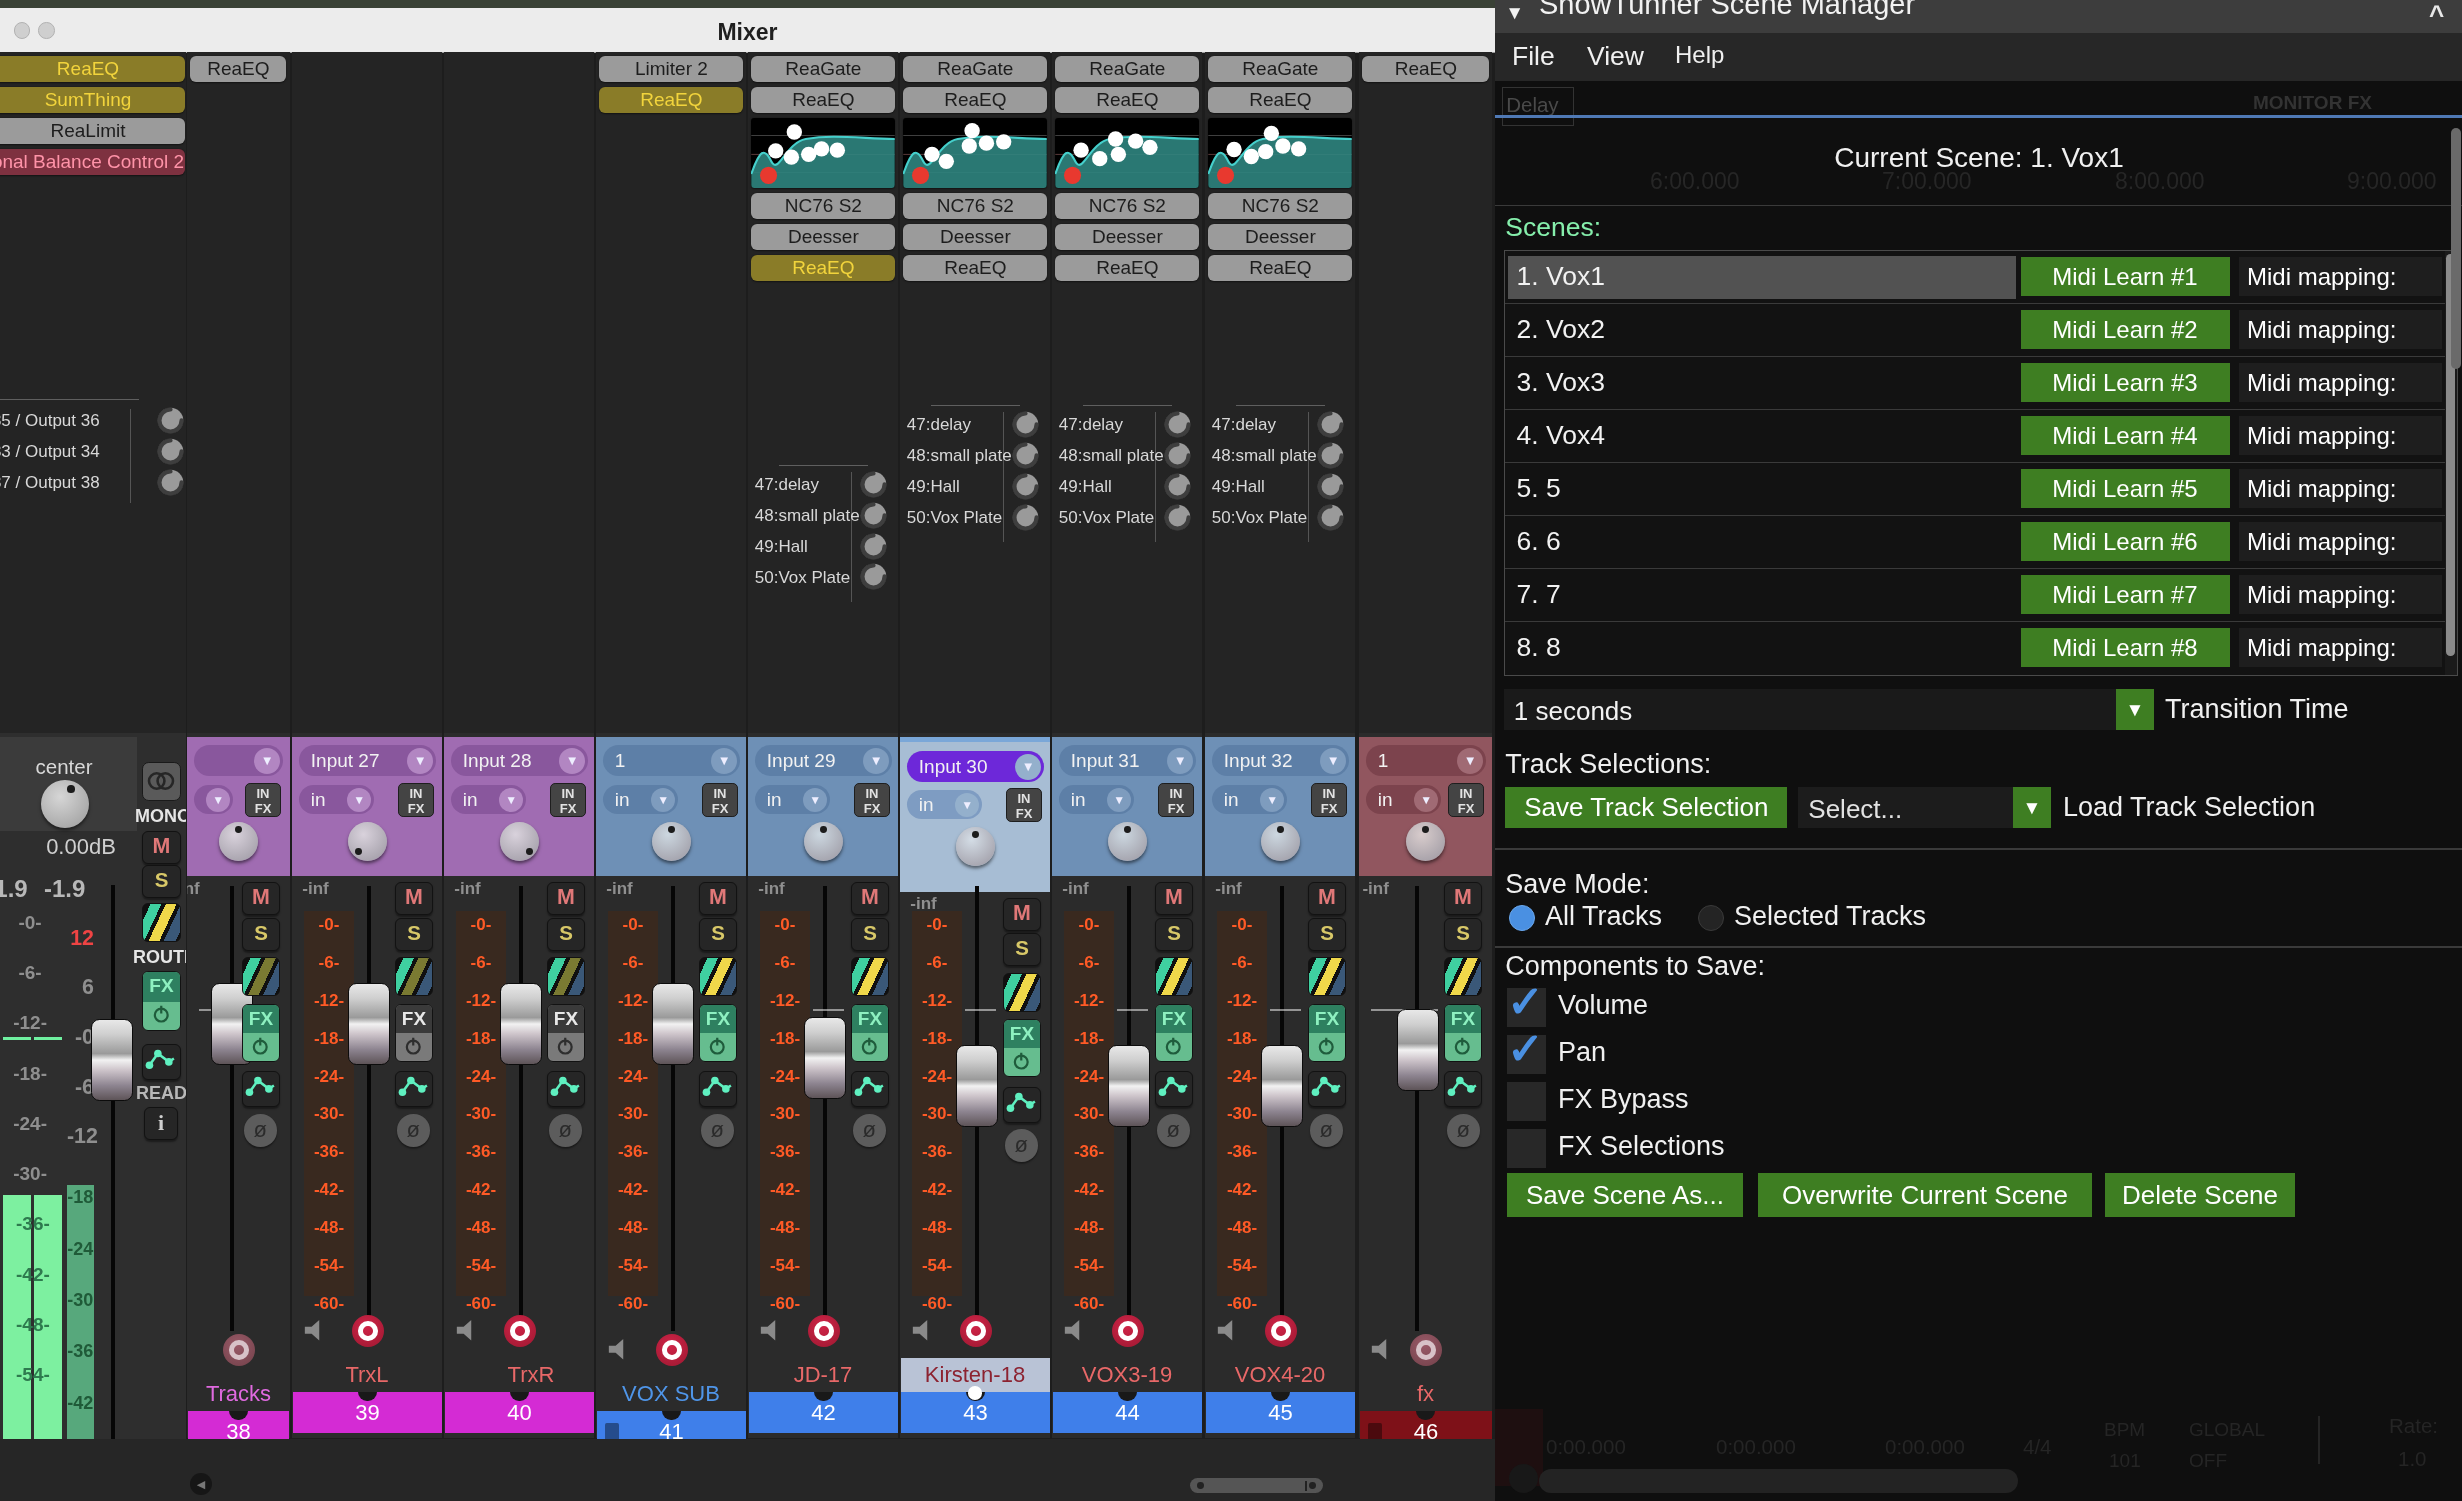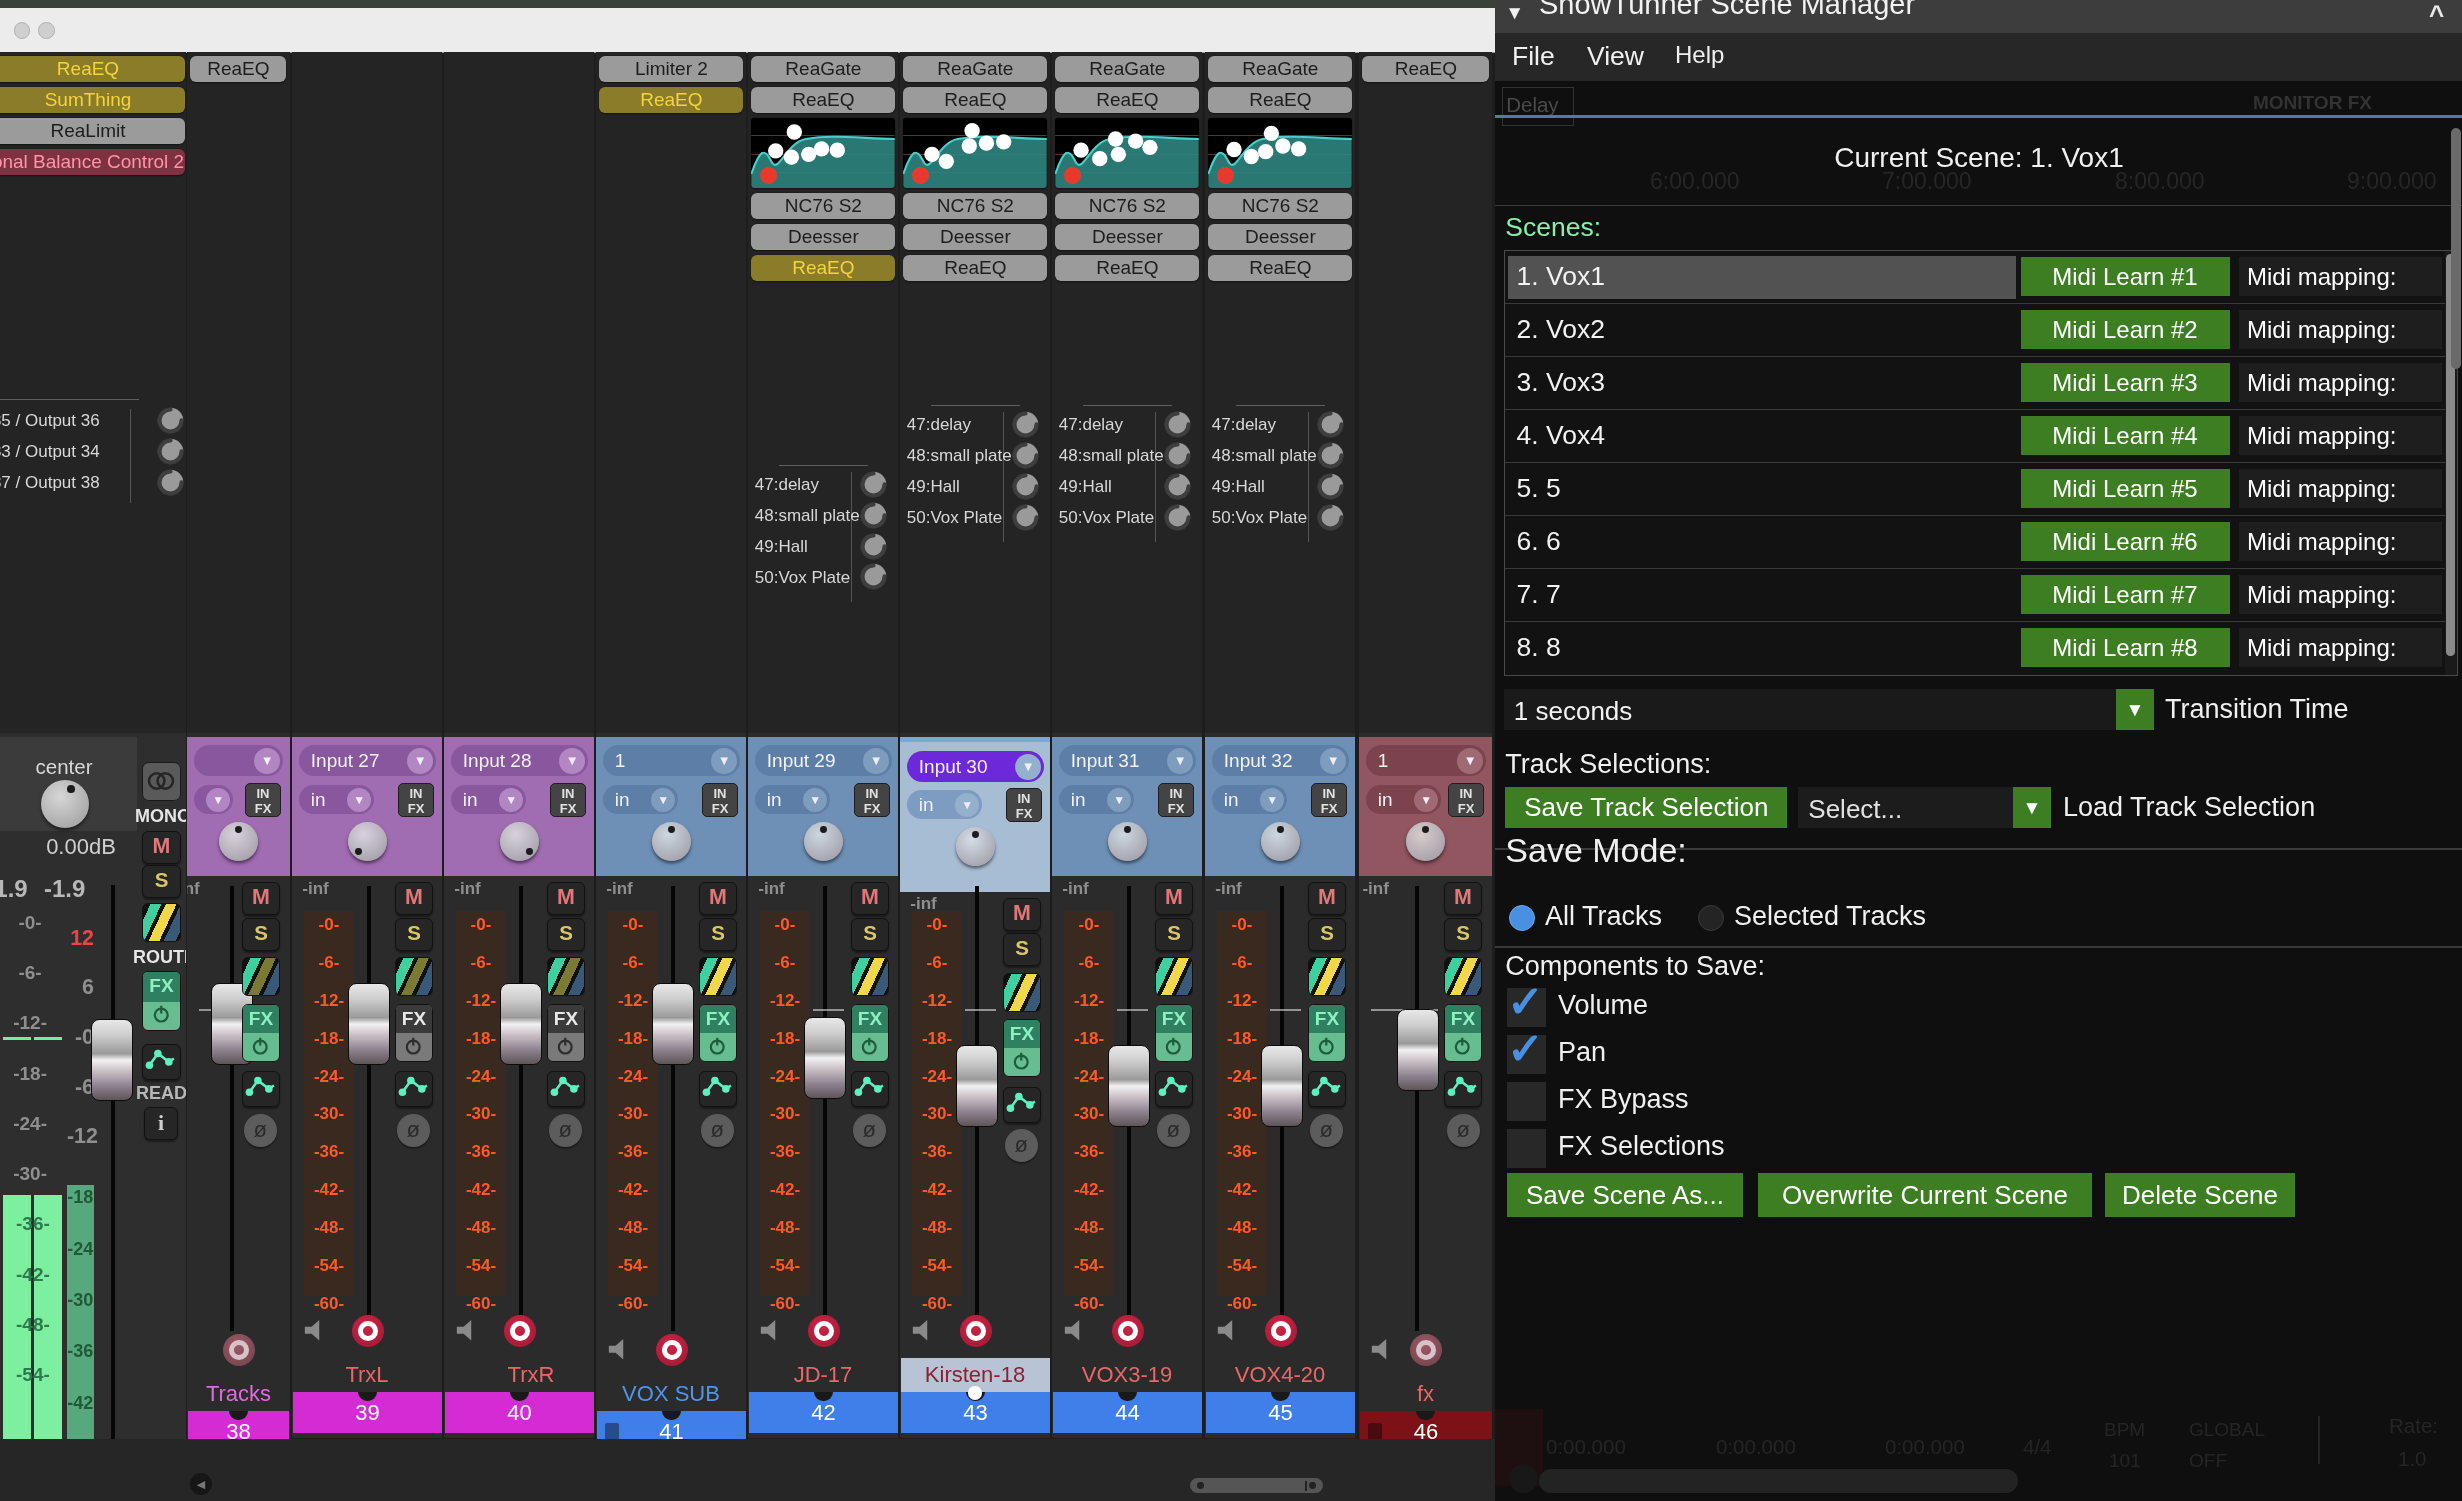--- a/index.html
+++ b/index.html
@@ -45,20 +45,21 @@
 </head>
 <body>
 
 <div id="screen">
 
   <div class="abs" id="topstrip"></div>
   <div class="abs" id="titlebar">
     <div class="abs tlight" style="left:13.7px"></div>
     <div class="abs tlight" style="left:38px"></div>
   </div>
+  <div class="abs" id="mixer-title">Mixer</div>
   <div class="abs" id="mixer" style="left:0;top:52px;width:1495px;height:1449px;">
       <div style="position: absolute; left: 0px; top: 0px; width: 186px; height: 1449px; overflow: hidden;">
         <div style="position: absolute; left: 0px; top: 0px; width: 186px; height: 681px; background: rgb(36, 36, 36);"></div>
         <div style="position: absolute; left: 0px; top: 1363px; width: 0px; height: 0px;"></div>
         <div style="position: absolute; left: 0px; top: 681px; width: 186px; height: 768px; background: rgb(46, 46, 46);"></div>
         <div class="fxslot olive" style="position: absolute; left: -8.5px; top: 4.3px; width: 193px;">ReaEQ</div>
         <div class="fxslot olive" style="position: absolute; left: -8.5px; top: 35px; width: 193px;">SumThing</div>
         <div class="fxslot gray" style="position: absolute; left: -8.5px; top: 66px; width: 193px;">ReaLimit</div>
         <div class="fxslot red" style="position: absolute; left: -8.5px; top: 97px; width: 193px;">onal Balance Control 2</div>
         <div style="position: absolute; left: 0px; top: 347px; width: 139px; height: 0.9px; background: rgb(95, 95, 95);"></div>
@@ -894,21 +895,21 @@
       <div style="position: absolute; left: 621px; top: 689px; width: 38px; height: 41px; background: rgb(62, 126, 34); color: rgb(255, 255, 255); text-align: center; font-size: 19px; line-height: 41px;">▼</div>
       <div style="position: absolute; left: 670px; top: 694px; font-size: 27px; color: rgb(240, 240, 240);">Transition Time</div>
       <div style="position: absolute; left: 10.3px; top: 749px; font-size: 27px; color: rgb(240, 240, 240);">Track Selections:</div>
       <div style="position: absolute; left: 10.3px; top: 787px; width: 282px; height: 41px; background: rgb(62, 126, 34); color: rgb(255, 255, 255); text-align: center; font-size: 26px; line-height: 41px;">Save Track Selection</div>
       <div style="position: absolute; left: 303px; top: 787px; width: 215px; height: 41px; background: rgb(28, 28, 28);">
         <div style="position: absolute; left: 10.3px; top: 6.8px; font-size: 26px; color: rgb(226, 226, 226);">Select...</div>
       </div>
       <div style="position: absolute; left: 518px; top: 787px; width: 38px; height: 41px; background: rgb(62, 126, 34); color: rgb(255, 255, 255); text-align: center; font-size: 19px; line-height: 41px;">▼</div>
       <div style="position: absolute; left: 568px; top: 792px; font-size: 27px; color: rgb(240, 240, 240);">Load Track Selection</div>
       <div style="position: absolute; left: 0px; top: 848px; width: 968px; height: 1.7px; background: rgb(58, 58, 58);"></div>
-      <div style="position: absolute; left: 10.3px; top: 831px; font-size: 34px; color: rgb(240, 240, 240);">Save Mode:</div>
+      <div style="position: absolute; left: 10.3px; top: 869px; font-size: 27px; color: rgb(240, 240, 240);">Save Mode:</div>
       <div style="position: absolute; left: 13.7px; top: 905px; width: 26px; height: 26px; border-radius: 50%; background: rgb(74, 144, 226); border: 1.7px solid rgb(106, 168, 238); box-sizing: border-box;"></div>
       <div style="position: absolute; left: 50px; top: 901px; font-size: 27px; color: rgb(240, 240, 240);">All Tracks</div>
       <div style="position: absolute; left: 203px; top: 905px; width: 26px; height: 26px; border-radius: 50%; background: rgb(36, 36, 36); border: 1.7px solid rgb(58, 58, 58); box-sizing: border-box;"></div>
       <div style="position: absolute; left: 239px; top: 901px; font-size: 27px; color: rgb(240, 240, 240);">Selected Tracks</div>
       <div style="position: absolute; left: 0px; top: 946px; width: 968px; height: 1.7px; background: rgb(58, 58, 58);"></div>
       <div style="position: absolute; left: 10.3px; top: 951px; font-size: 27px; color: rgb(240, 240, 240);">Components to Save:</div>
       <div style="position: absolute; left: 12px; top: 988px; width: 39px; height: 39px; background: rgb(40, 40, 40);"></div>
       <div style="position: absolute; left: 12px; top: 976px; font-size: 44px; font-weight: bold; color: rgb(74, 144, 226);">✓</div>
       <div style="position: absolute; left: 63px; top: 990px; font-size: 27px; color: rgb(240, 240, 240);">Volume</div>
       <div style="position: absolute; left: 12px; top: 1035px; width: 39px; height: 39px; background: rgb(40, 40, 40);"></div>

